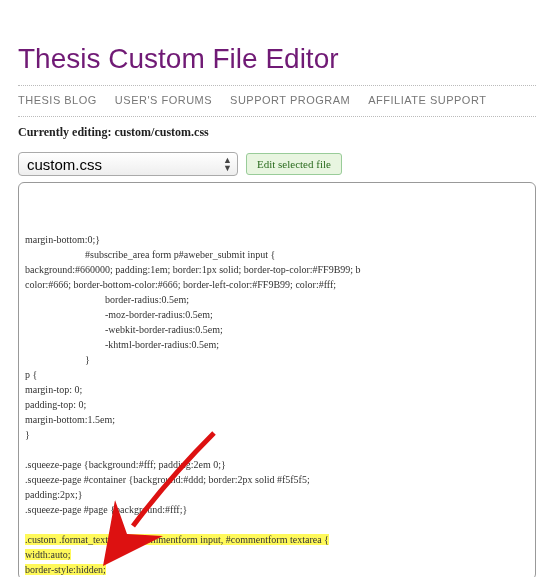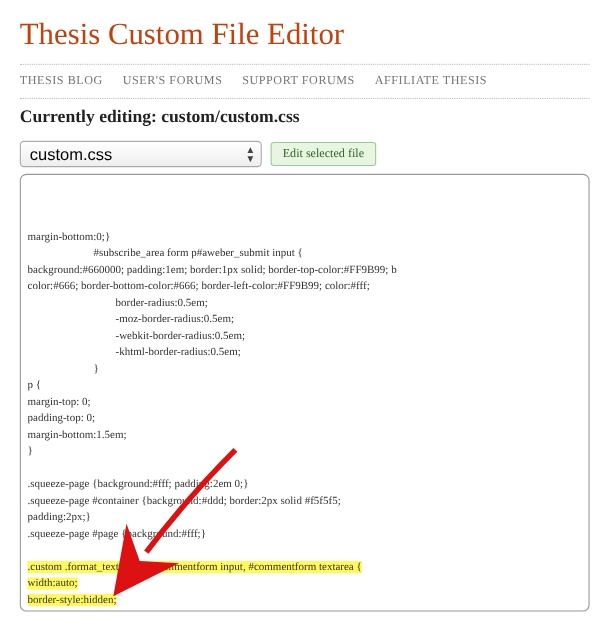--- a/index.html
+++ b/index.html
@@ -6,38 +6,39 @@
     body {
       font-family: Georgia, 'Times New Roman', serif;
       background: #fff;
       padding: 16px 18px;
       width: 554px;
       color: #222;
     }
     .page-title {
       font-size: 28px;
       font-weight: normal;
-      color: #c2410c;
+      color: #701a75;
       margin-bottom: 8px;
-      font-family: Liberation Serif, serif;
+      font-family: Liberation Sans, sans-serif;
+      margin-top: 27px;
     }
     .hr { border: 0; border-top: 1px dotted #bbb; margin: 10px 0 8px; }
     .nav {
       display: flex;
       gap: 18px;
-      font-family: Liberation Serif, serif;
+      font-family: Liberation Sans, sans-serif;
       font-size: 11px;
       letter-spacing: 0.5px;
       color: #777;
       margin-bottom: 10px;
     }
     .nav a { color: #777; text-decoration: none; cursor: pointer; }
     .subhead {
       font-family: Georgia, serif;
-      font-size: 16px;
+      font-size: 12px;
       font-weight: bold;
       color: #222;
       margin-top: 8px;
       margin-bottom: 12px;
     }
     .subhead .filename { font-weight: bold; }
     .controls {
       display: flex;
       gap: 8px;
       align-items: center;
@@ -104,22 +105,22 @@
 </head>
 <body>
 
 <h1 class="page-title">Thesis Custom File Editor</h1>
 
 <hr class="hr">
 
 <nav class="nav">
   <a>THESIS BLOG</a>
   <a>USER'S FORUMS</a>
-  <a>SUPPORT FORUMS</a>
-  <a>AFFILIATE THESIS</a>
+  <a>SUPPORT PROGRAM</a>
+  <a>AFFILIATE SUPPORT</a>
 </nav>
 
 <hr class="hr">
 
 <div class="subhead">
   <span>Currently editing:</span>
   <span class="filename">custom/custom.css</span>
 </div>
 
 <div class="controls">

